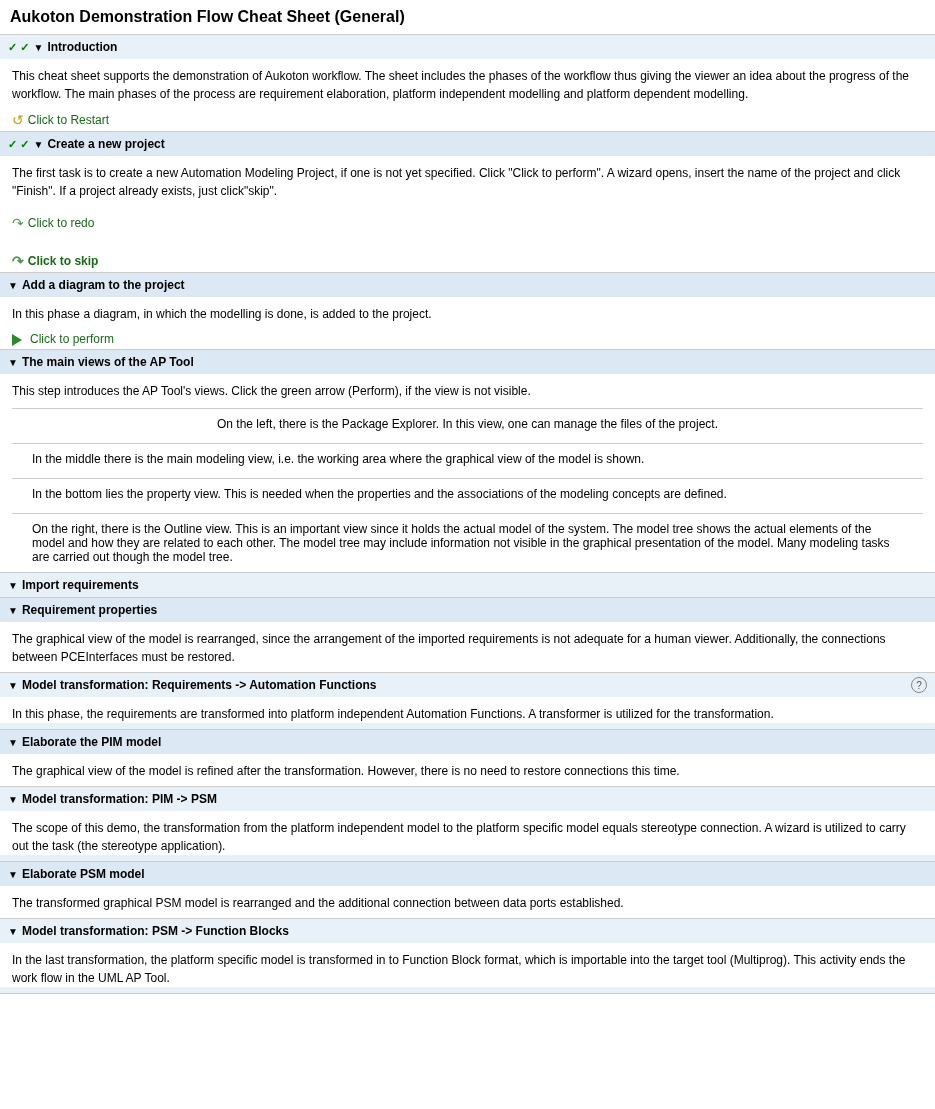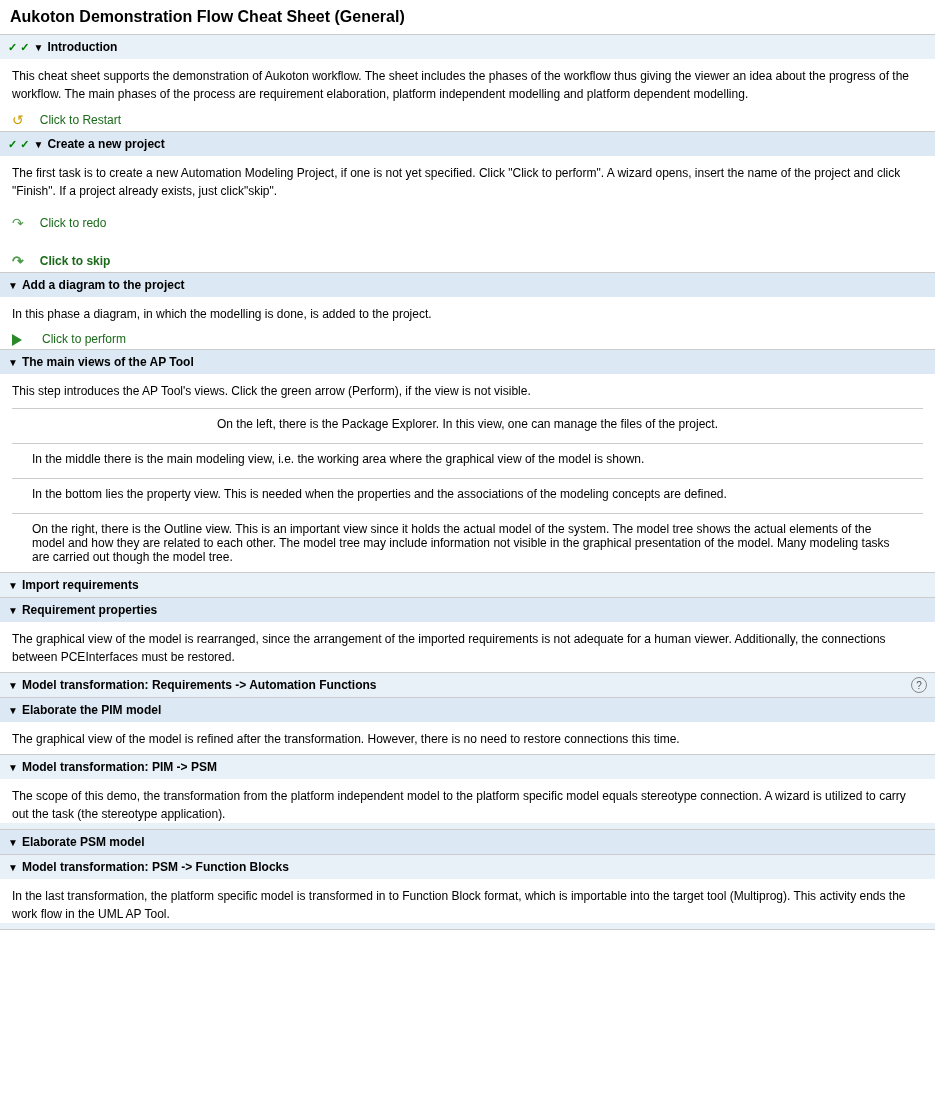--- a/index.html
+++ b/index.html
@@ -57,21 +57,21 @@
       padding: 8px 12px 0 12px;
       background: #fff;
     }
     .section-body p {
       margin-bottom: 6px;
       line-height: 1.5;
     }
     .action-link {
       display: inline-flex;
       align-items: center;
-      gap: 16px;
+      gap: 4px;
       color: #1a6a1a;
       cursor: pointer;
       margin: 3px 0;
       text-decoration: none;
     }
     
     .icon-restart::before {
       content: "↺";
       color: #c8a000;
       font-size: 14px;
@@ -190,20 +190,23 @@
       <div class="section-body">
         <p>The graphical view of the model is rearranged, since the arrangement of the imported requirements is not adequate for a human viewer. Additionally, the connections between PCEInterfaces must be restored.</p>
       </div>
     </div>
     <div class="section section-shaded">
       <div class="section-header section-shaded">
         <span class="arrow">▼</span>
         <span>Model transformation: Requirements -&gt; Automation Functions</span>
         <span class="help-icon">?</span>
       </div>
+      <div class="section-body">
+        <p>In this phase, the requirements are transformed into platform independent Automation Functions. A transformer is utilized for the transformation.</p>
+      </div>
     </div>
     <div class="section">
       <div class="section-header">
         <span class="arrow">▼</span>
         <span>Elaborate the PIM model</span>
       </div>
       <div class="section-body">
         <p>The graphical view of the model is refined after the transformation. However, there is no need to restore connections this time.</p>
       </div>
     </div>
@@ -213,20 +216,23 @@
         <span>Model transformation: PIM -&gt; PSM</span>
       </div>
       <div class="section-body">
         <p>The scope of this demo, the transformation from the platform independent model to the platform specific model equals stereotype connection. A wizard is utilized to carry out the task (the stereotype application).</p>
       </div>
     </div>
     <div class="section">
       <div class="section-header">
         <span class="arrow">▼</span>
         <span>Elaborate PSM model</span>
+      </div>
+      <div class="section-body">
+        <p>The transformed graphical PSM model is rearranged and the additional connection between data ports established.</p>
       </div>
     </div>
     <div class="section section-shaded">
       <div class="section-header section-shaded">
         <span class="arrow">▼</span>
         <span>Model transformation: PSM -&gt; Function Blocks</span>
       </div>
       <div class="section-body">
         <p>In the last transformation, the platform specific model is transformed in to Function Block format, which is importable into the target tool (Multiprog). This activity ends the work flow in the UML AP Tool.</p>
       </div>

